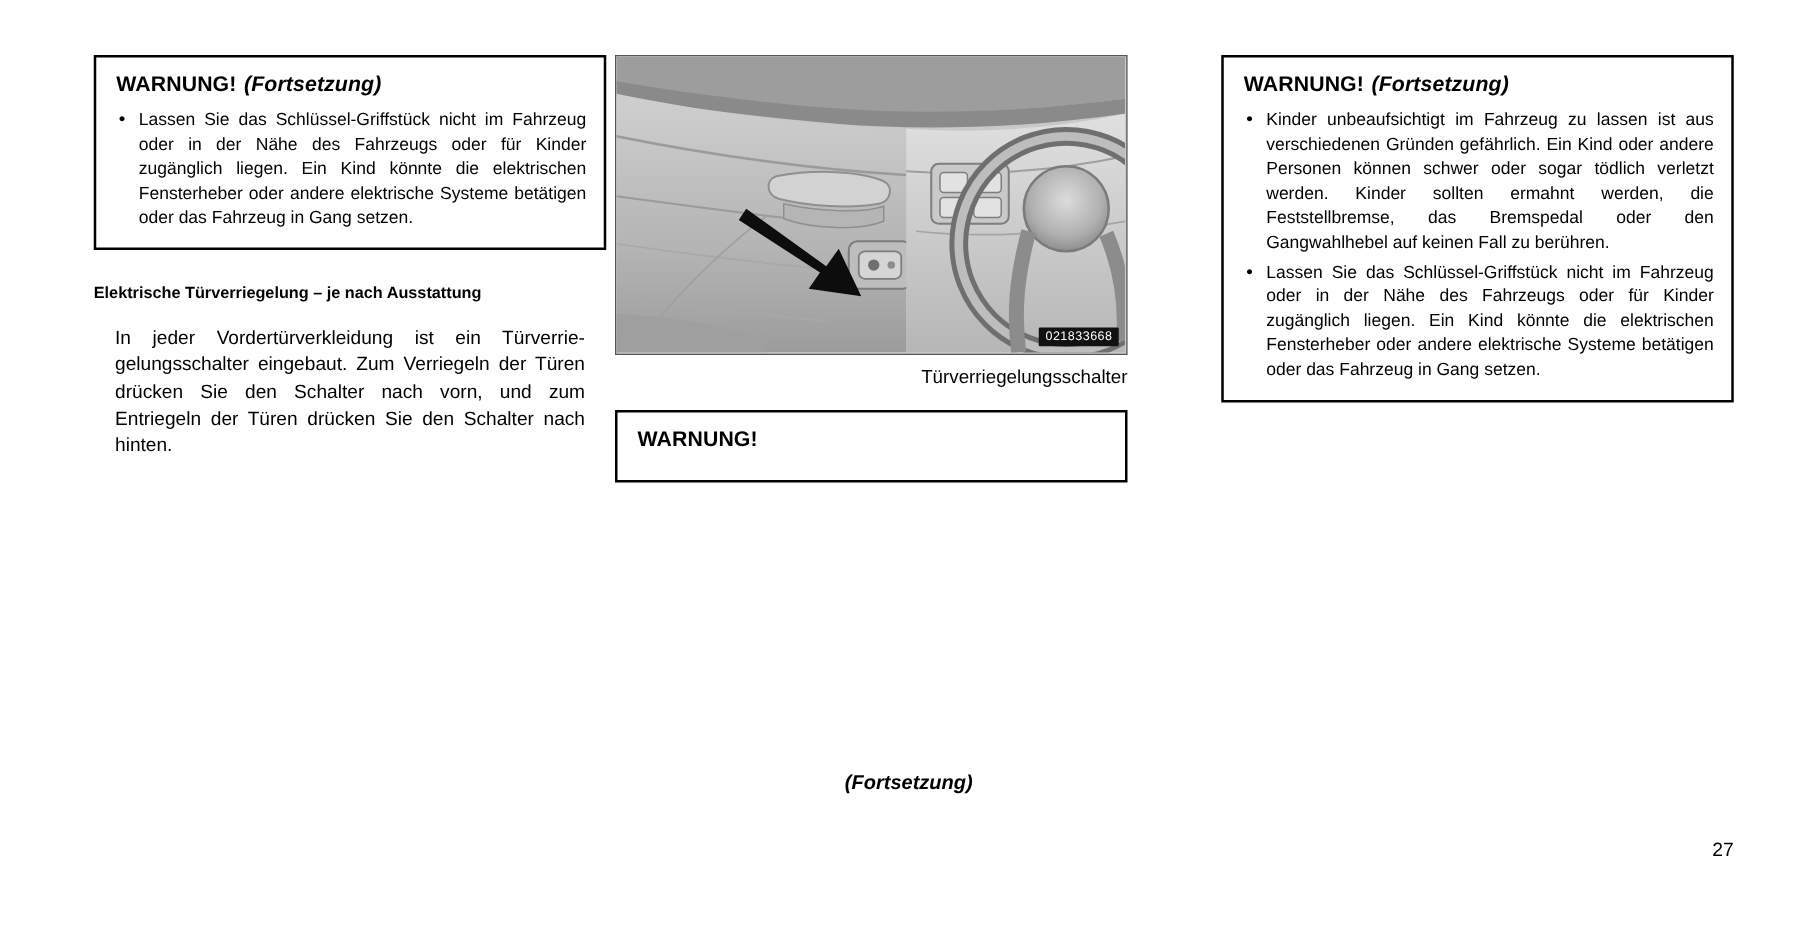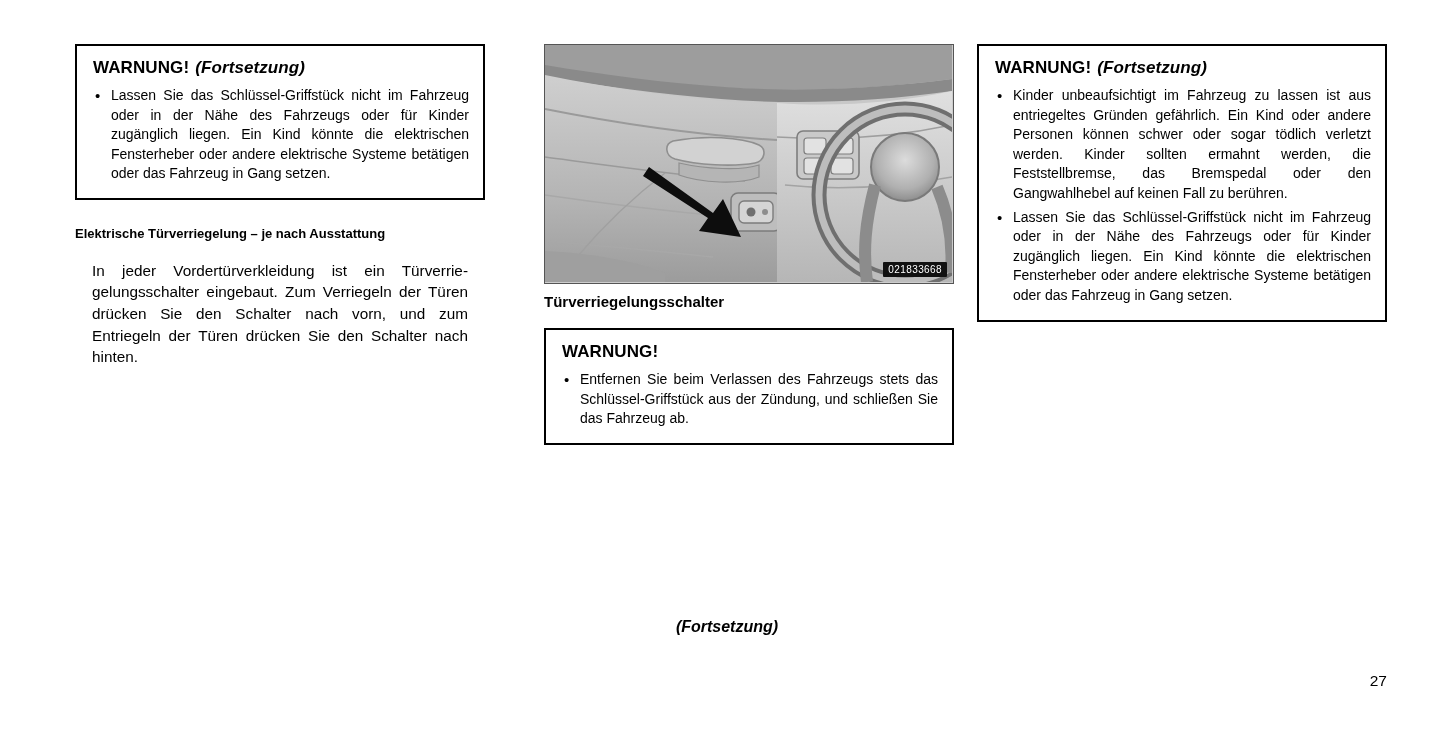--- a/index.html
+++ b/index.html
@@ -20,21 +20,21 @@
     width: 1445px;
     height: 753px;
   }
 
   
   .col {
     position: absolute;
     top: 44px;
   }
   .col-left  { left: 75px;  width: 410px; }
-  .col-mid   { left: 544px; width: 410px; border-radius: 13px; }
+  .col-mid   { left: 492px; width: 410px; border-radius: 13px; }
   .col-right { left: 977px; width: 410px; }
 
   
   .warnbox {
     border: 2px solid #000;
     box-sizing: border-box;
     padding: 12px 14px 14px 14px;
   }
   .warn-title {
     font-size: 17px;
@@ -95,23 +95,23 @@
   .fig-frame {
     width: 410px;
     height: 240px;
     border: 1.5px solid #555;
     box-sizing: border-box;
     background: #cdcdcd;
     position: relative;
     overflow: hidden;
   }
   .fig-caption {
-    text-align: left;
+    text-align: right;
     font-size: 15px;
-    font-weight: bold;
+    font-weight: normal;
     margin-top: 9px;
   }
   .fig-id {
     position: absolute;
     right: 6px;
     bottom: 6px;
     background: #111;
     color: #fff;
     font-family: "Liberation Sans", sans-serif;
     font-size: 10px;
@@ -230,34 +230,33 @@
         <div class="fig-id">021833668</div>
       </div>
       <div class="fig-caption">Türverriegelungsschalter</div>
     </div>
 
     <div class="warnbox" style="margin-top:18px;">
       <div class="warn-title">
         <span>WARNUNG!</span>
       </div>
       <ul class="bullets">
-        <li>Entfernen Sie beim Verlassen des Fahr­zeugs stets das Schlüssel-Griffstück aus der Zündung, und schließen Sie das Fahr­zeug ab.</li>
       </ul>
     </div>
 
   </div>
 
   <div class="col col-right">
 
     <div class="warnbox">
       <div class="warn-title">
         <span>WARNUNG!</span><span class="cont">(Fortsetzung)</span>
       </div>
       <ul class="bullets">
-        <li>Kinder unbeaufsichtigt im Fahrzeug zu las­sen ist aus entriegeltes Gründen ge­fährlich. Ein Kind oder andere Personen können schwer oder sogar tödlich verletzt werden. Kinder sollten ermahnt werden, die Feststellbremse, das Bremspedal oder den Gangwahlhebel auf keinen Fall zu berühren.</li>
+        <li>Kinder unbeaufsichtigt im Fahrzeug zu las­sen ist aus verschiedenen Gründen ge­fährlich. Ein Kind oder andere Personen können schwer oder sogar tödlich verletzt werden. Kinder sollten ermahnt werden, die Feststellbremse, das Bremspedal oder den Gangwahlhebel auf keinen Fall zu berühren.</li>
         <li>Lassen Sie das Schlüssel-Griffstück nicht im Fahrzeug oder in der Nähe des Fahr­zeugs oder für Kinder zugänglich liegen. Ein Kind könnte die elektrischen Fenster­heber oder andere elektrische Systeme betätigen oder das Fahrzeug in Gang set­zen.</li>
       </ul>
     </div>
 
   </div>
 
   <div class="continued">(Fortsetzung)</div>
   <div class="page-number">27</div>
 
 </div>

